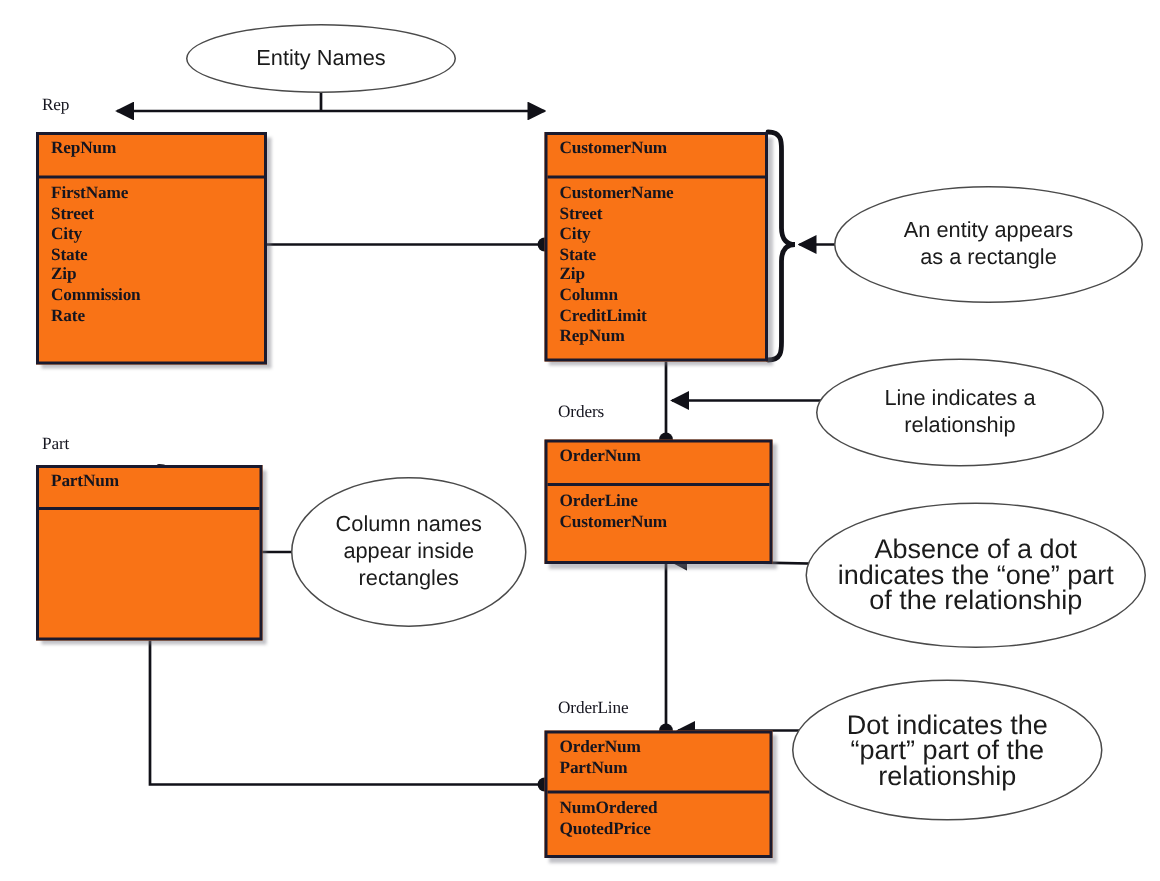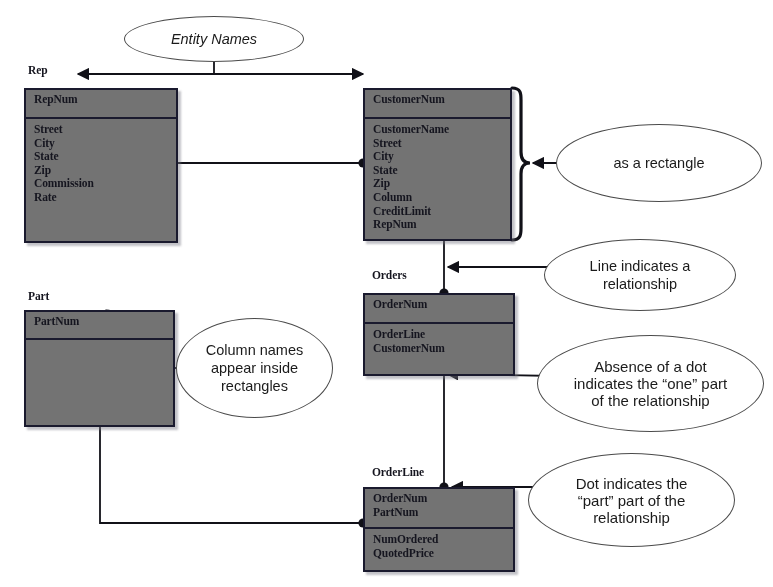--- a/index.html
+++ b/index.html
@@ -20,21 +20,21 @@
     left: 0;
     top: 0;
     width: 773px;
     height: 587px;
   }
 
   
   .entity {
     position: absolute;
     box-sizing: border-box;
-    background: #737373;
+    background: #f97316;
     border: 2px solid #1a1a2e;
     box-shadow: 3px 3px 2px rgba(120,120,130,0.45);
   }
   .entity .pk-section {
     box-sizing: border-box;
     border-bottom: 2px solid #1a1a2e;
     padding: 3px 8px 4px 8px;
   }
   .entity .attr-section {
     box-sizing: border-box;
@@ -45,21 +45,21 @@
     font-weight: bold;
     font-size: 11.5px;
     line-height: 13.6px;
     color: #15151f;
     white-space: nowrap;
     letter-spacing: -0.1px;
   }
   .entity-name {
     position: absolute;
     font-family: "Liberation Serif", serif;
-    font-weight: bold;
+    font-weight: normal;
     font-size: 11.5px;
     color: #15151f;
     white-space: nowrap;
     letter-spacing: -0.1px;
   }
 
   
   .callout {
     position: absolute;
     box-sizing: border-box;
@@ -72,21 +72,21 @@
     text-align: center;
   }
   .callout-text {
     font-family: "Liberation Sans", sans-serif;
     font-size: 14.5px;
     line-height: 18px;
     color: #1b1b1b;
     padding: 0 12px;
   }
   .callout-text.small {
-    font-size: 15px;
+    font-size: 18px;
     line-height: 17px;
   }
 </style>
 </head>
 <body>
 
 <div id="canvas">
 
   <svg id="svg-layer" viewBox="0 0 773 587" xmlns="http://www.w3.org/2000/svg">
     <defs>
@@ -130,20 +130,21 @@
 
     <line x1="540" y1="487" x2="452" y2="487" stroke="#111118" stroke-width="1.8" marker-end="url(#arrowEnd)"></line>
   </svg>
 
   <div class="entity-name" style="left:28px; top:64px;">Rep</div>
   <div class="entity" style="left:24px; top:88px; width:154px; height:155px;">
     <div class="pk-section" style="height:29px;">
       <div class="col">RepNum</div>
     </div>
     <div class="attr-section">
+      <div class="col">FirstName</div>
       <div class="col">Street</div>
       <div class="col">City</div>
       <div class="col">State</div>
       <div class="col">Zip</div>
       <div class="col">Commission</div>
       <div class="col">Rate</div>
     </div>
   </div>
 
   <div class="entity-name" style="left:367px; top:64px;margin-top:48px;">Customer</div>
@@ -186,38 +187,39 @@
     <div class="pk-section" style="height:40px;">
       <div class="col">OrderNum</div>
       <div class="col">PartNum</div>
     </div>
     <div class="attr-section">
       <div class="col">NumOrdered</div>
       <div class="col">QuotedPrice</div>
     </div>
   </div>
 
-  <div class="callout" style="left:124px; top:16px; width:180px; height:46px;font-style:italic;">
+  <div class="callout" style="left:124px; top:16px; width:180px; height:46px;">
     <div class="callout-text">Entity Names</div>
   </div>
 
   <div class="callout" style="left:556px; top:124px; width:206px; height:78px;">
     <div class="callout-text">
+      <div>An entity appears</div>
       <div>as a rectangle</div>
     </div>
   </div>
 
   <div class="callout" style="left:544px; top:239px; width:192px; height:72px;">
     <div class="callout-text">
       <div>Line indicates a</div>
       <div>relationship</div>
     </div>
   </div>
 
-  <div class="callout" style="left:176px; top:318px; width:157px; height:100px;">
+  <div class="callout" style="left:194px; top:318px; width:157px; height:100px;">
     <div class="callout-text">
       <div>Column names</div>
       <div>appear inside</div>
       <div>rectangles</div>
     </div>
   </div>
 
   <div class="callout" style="left:537px; top:335px; width:227px; height:97px;">
     <div class="callout-text small">
       <div>Absence of a dot</div>

